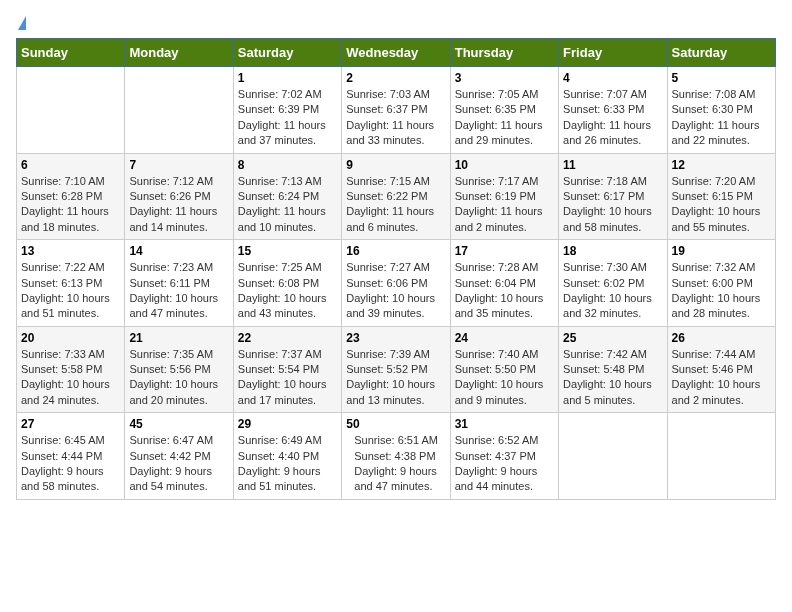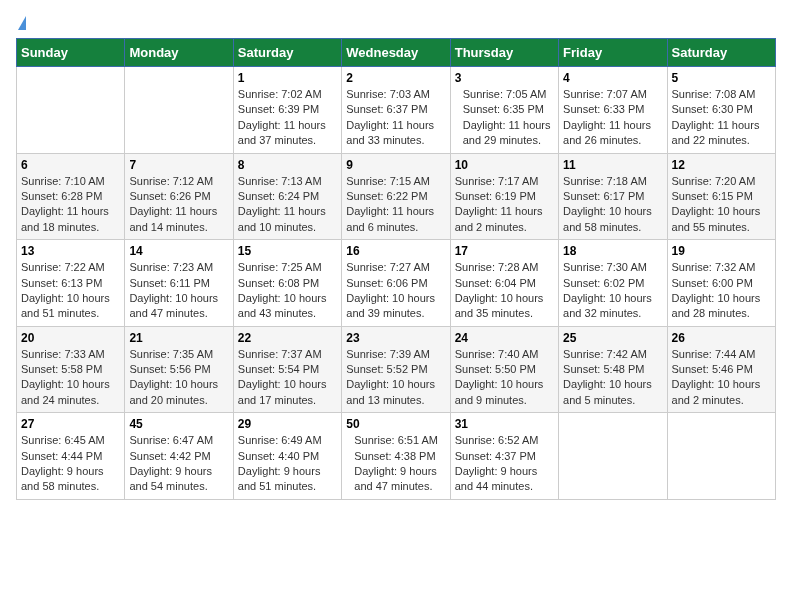--- a/index.html
+++ b/index.html
@@ -55,21 +55,21 @@
     .location-title {
       font-size: 16px;
       color: #555;
     }
     .calendar {
       width: 100%;
       border-collapse: collapse;
       font-size: 11px;
     }
     .calendar th {
-      background-color: #15803d;
+      background-color: #4d7c0f;
       color: #fff;
       padding: 6px 4px;
       text-align: left;
       font-size: 13px;
       font-weight: bold;
       border: 1px solid #3a6aaa;
     }
     .calendar td {
       border: 1px solid #ccc;
       vertical-align: top;
@@ -136,21 +136,21 @@
 Daylight: 11 hours and 37 minutes.</div>
         </td>
         <td>
           <span class="day-number">2</span>
           <div class="day-info" style="white-space: pre-line;">Sunrise: 7:03 AM
 Sunset: 6:37 PM
 Daylight: 11 hours and 33 minutes.</div>
         </td>
         <td>
           <span class="day-number">3</span>
-          <div class="day-info" style="white-space: pre-line; margin-left: 8px;">Sunrise: 7:05 AM
+          <div class="day-info" style="white-space: pre-line;">Sunrise: 7:05 AM
 Sunset: 6:35 PM
 Daylight: 11 hours and 29 minutes.</div>
         </td>
         <td>
           <span class="day-number">4</span>
           <div class="day-info" style="white-space: pre-line;">Sunrise: 7:07 AM
 Sunset: 6:33 PM
 Daylight: 11 hours and 26 minutes.</div>
         </td>
         <td>

